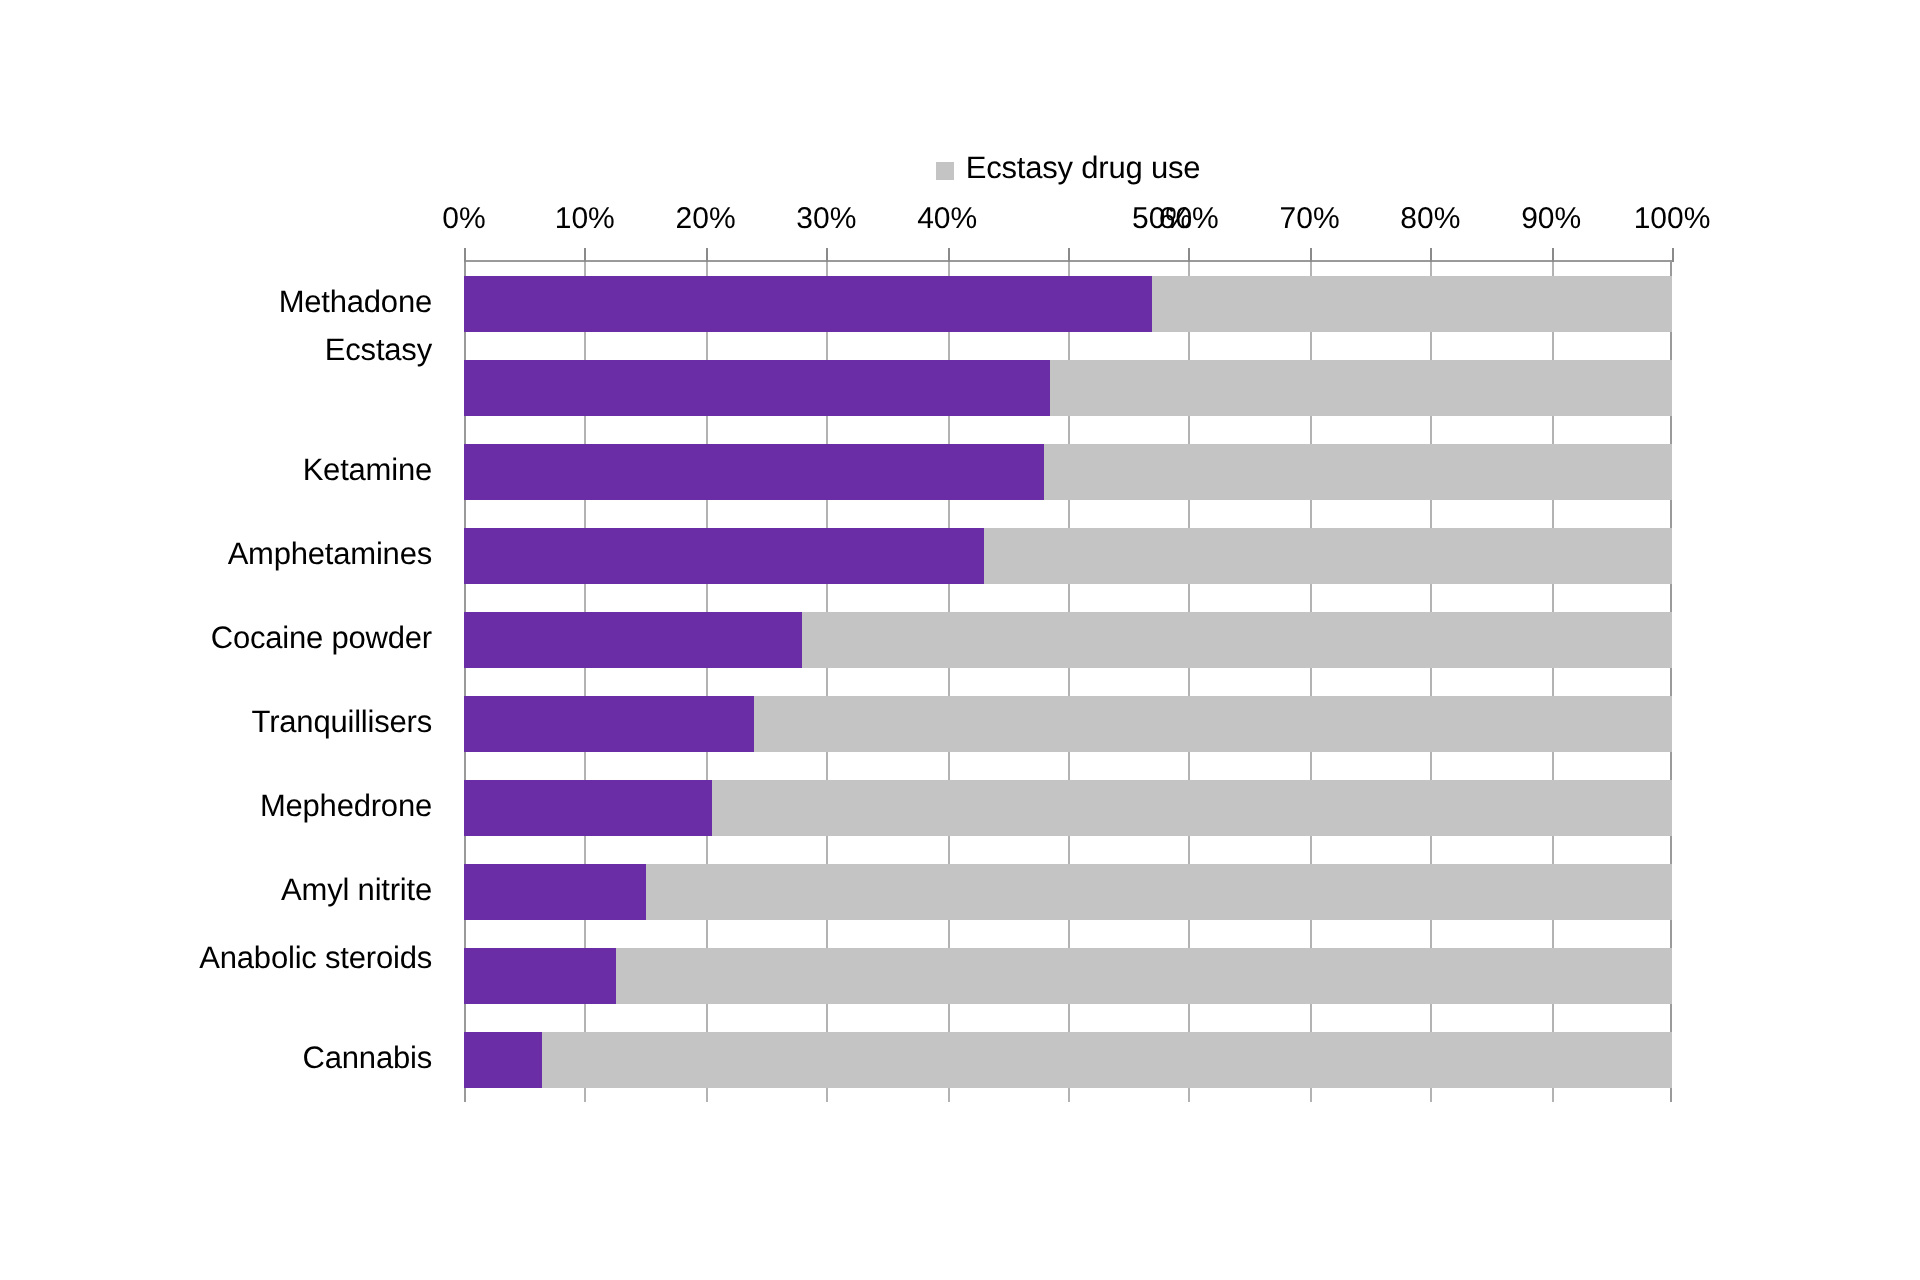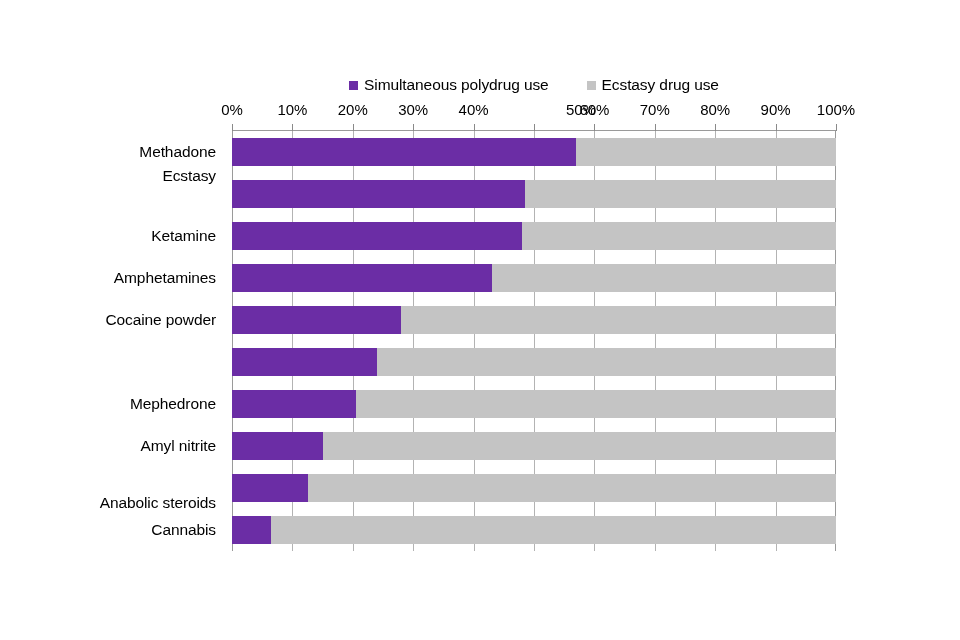--- a/index.html
+++ b/index.html
@@ -157,24 +157,20 @@
     white-space: nowrap;
     letter-spacing: -0.1px;
   }
 </style>
 </head>
 <body>
 
 <div id="chart-root">
 
   <div class="legend">
-    <div class="legend-entry">
-      <span class="legend-swatch" style="background:#6B2DA5"></span>
-      <span class="legend-label">Simultaneous polydrug use</span>
-    </div>
     <div class="legend-entry">
       <span class="legend-swatch" style="background:#C4C4C4"></span>
       <span class="legend-label">Ecstasy drug use</span>
     </div>
   </div>
 
   <div class="xlabels" id="xlabels">
       <div class="xlabel" style="left: 0px;">0%</div>
       <div class="xlabel" style="left: 60.4px;">10%</div>
       <div class="xlabel" style="left: 120.8px;">20%</div>
@@ -202,23 +198,24 @@
       <div class="tick" style="left: 543.6px;"></div>
       <div class="tick" style="left: 604px;"></div>
     </div>
 
   <div class="ylabels" id="ylabels">
       <div class="ylabel" style="top: 7px;">Methadone</div>
       <div class="ylabel" style="top: 31px;">Ecstasy</div>
       <div class="ylabel" style="top: 91px;">Ketamine</div>
       <div class="ylabel" style="top: 133px;">Amphetamines</div>
       <div class="ylabel" style="top: 175px;">Cocaine powder</div>
+      <div class="ylabel" style="top: 217px;">Tranquillisers</div>
       <div class="ylabel" style="top: 259px;">Mephedrone</div>
       <div class="ylabel" style="top: 301px;">Amyl nitrite</div>
-      <div class="ylabel" style="top: 358px; margin-left: 44px;">Anabolic steroids</div>
+      <div class="ylabel" style="top: 335px; margin-left: 44px;">Anabolic steroids</div>
       <div class="ylabel" style="top: 385px;">Cannabis</div>
     </div>
 
   <div class="plot">
     <div class="gridlines" id="gridlines">
         <div class="gridline axis0" style="left: 0px;"></div>
         <div class="gridline" style="left: 60.4px;"></div>
         <div class="gridline" style="left: 120.8px;"></div>
         <div class="gridline" style="left: 181.2px;"></div>
         <div class="gridline" style="left: 241.6px;"></div>

